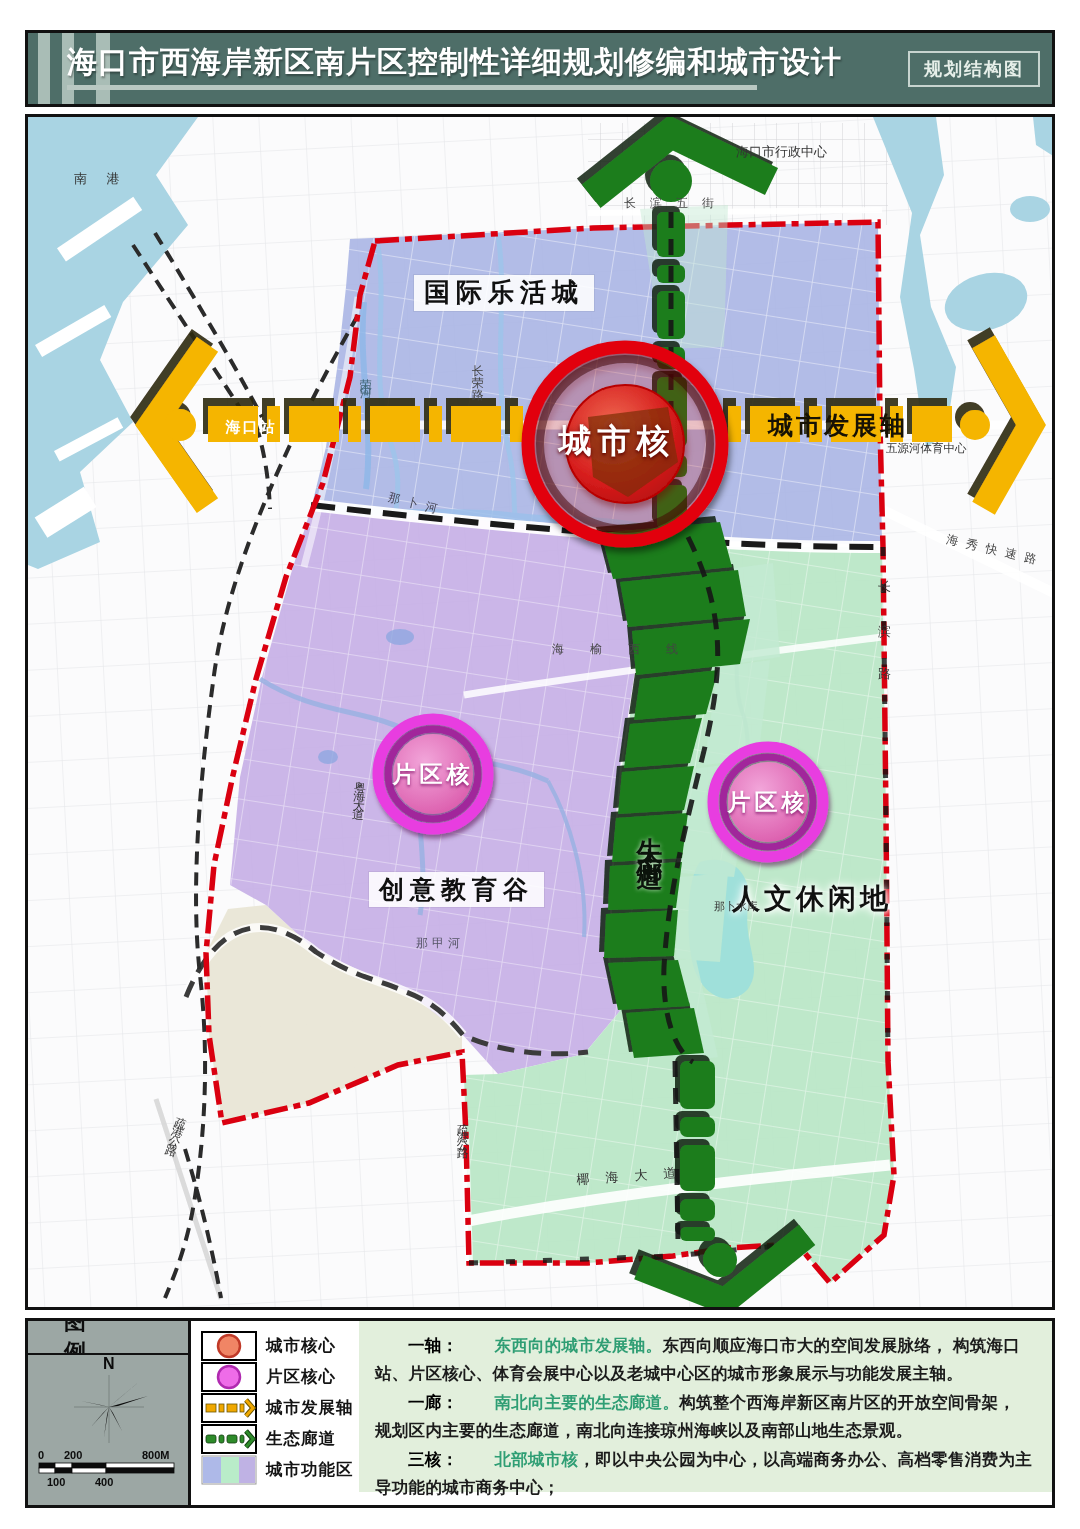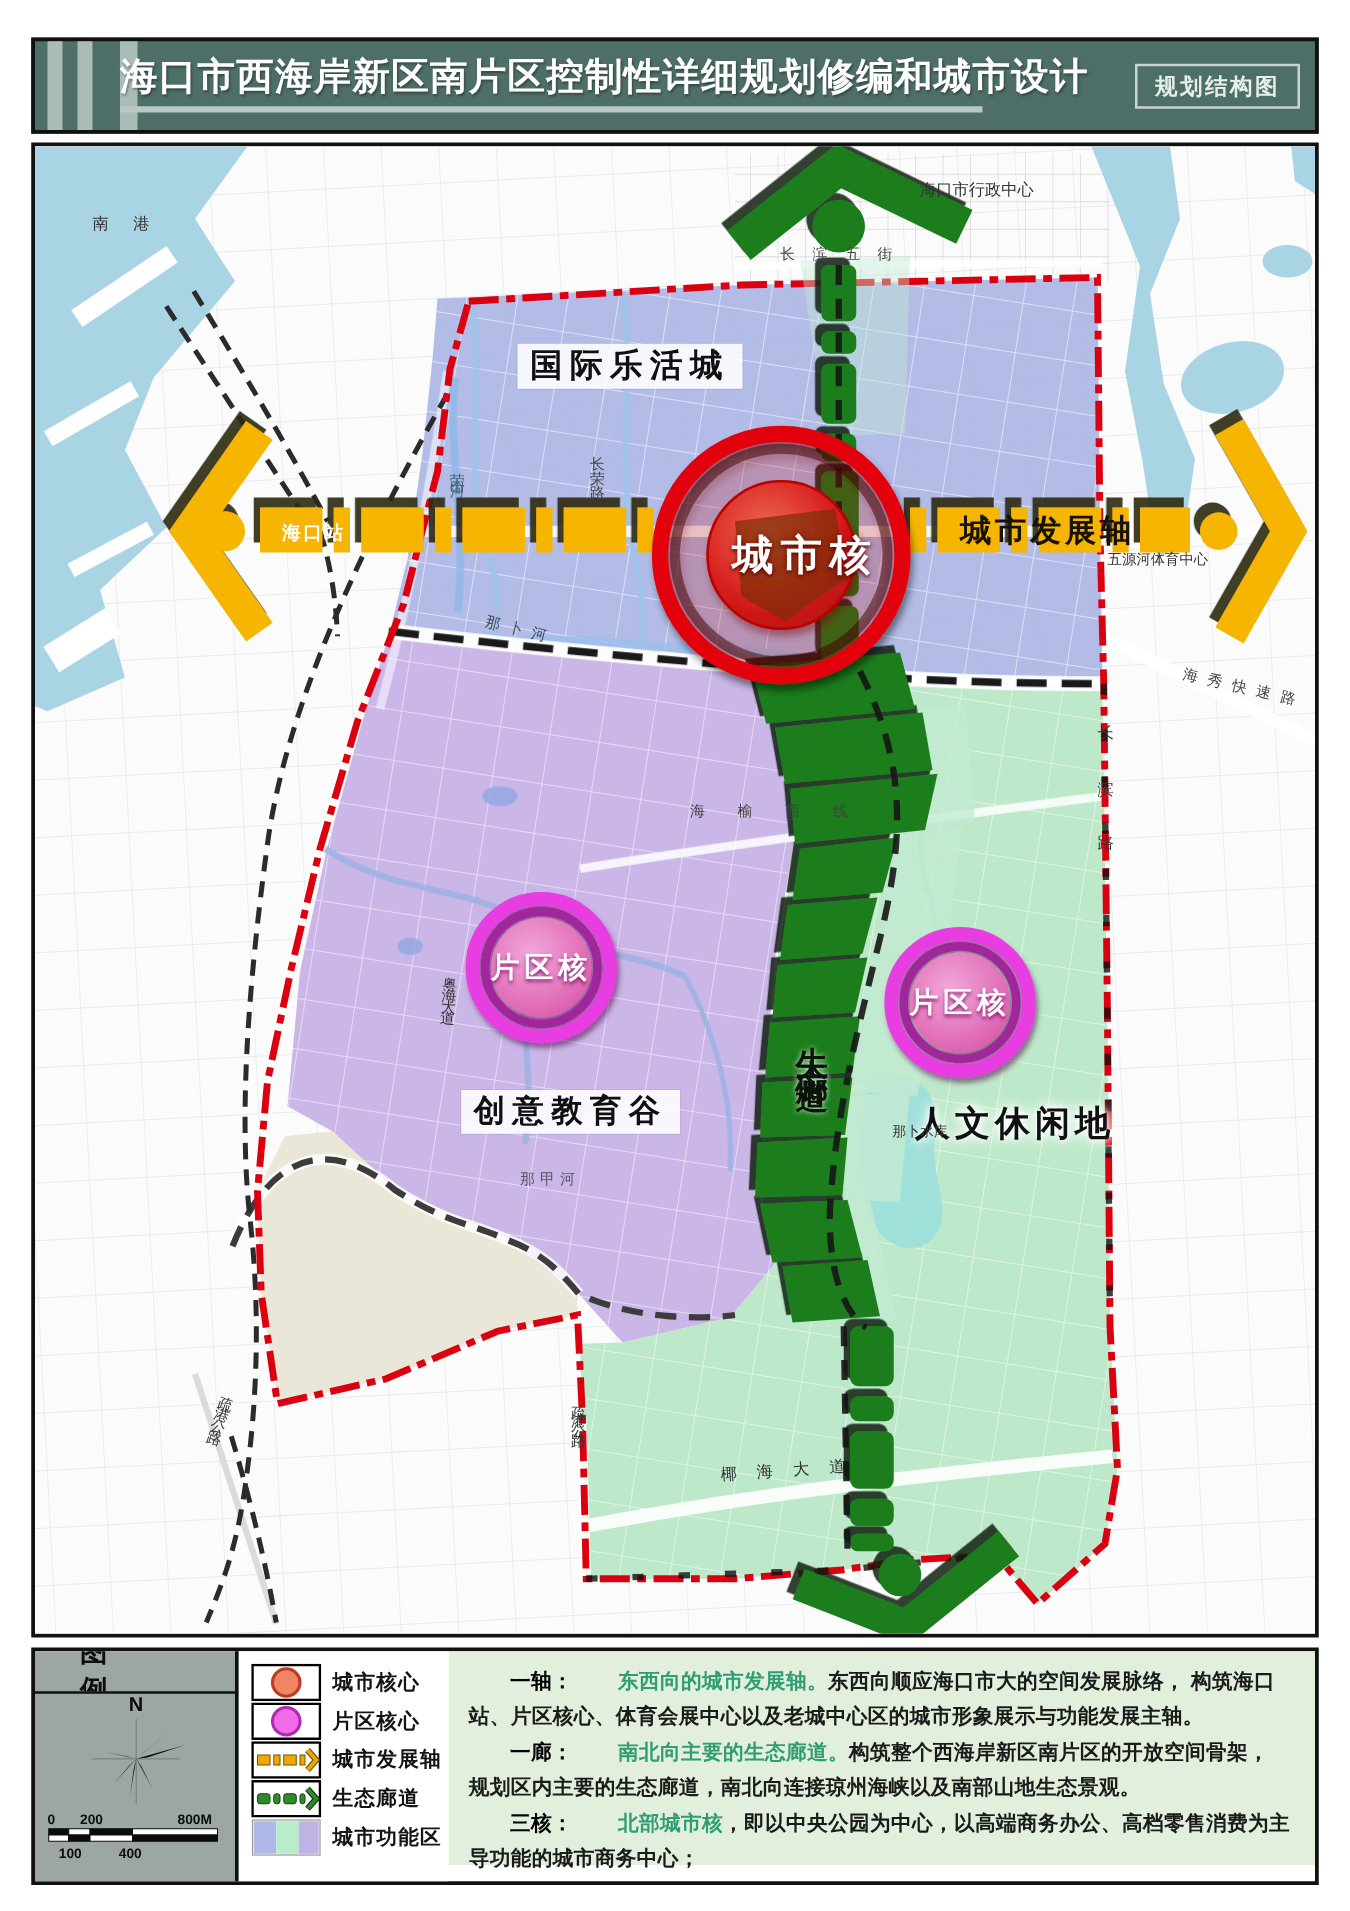--- a/index.html
+++ b/index.html
@@ -7,21 +7,21 @@
         font-family:"Liberation Sans","DejaVu Sans",sans-serif;}
 
   
   .hdr{position:absolute;left:25px;top:30px;width:1024px;height:71px;
        background:#4e6e68;border:3px solid #111;display:flex;align-items:center;}
   .hdr-stripes{position:absolute;left:6px;top:0;height:100%;width:120px;}
   .hdr-stripes i{position:absolute;top:0;bottom:0;background:#a9bdb6;}
   .hdr-stripes i:nth-child(1){left:4px;width:12px;}
   .hdr-stripes i:nth-child(2){left:28px;width:12px;}
   .hdr-stripes i:nth-child(3){left:62px;width:14px;}
-  .hdr-title-wrap{margin-left:68px;position:relative;}
+  .hdr-title-wrap{margin-left:39px;position:relative;}
   .hdr-title{color:#fff;font-size:30px;font-weight:800;letter-spacing:1px;line-height:1;
              text-shadow:1px 2px 2px rgba(0,0,0,.35);}
   .hdr-underline{height:5px;background:#b9c8c2;margin-top:8px;width:690px;}
   .hdr-badge{position:absolute;right:12px;top:50%;transform:translateY(-50%);
              border:2px solid #c7d4cf;color:#e6efe9;font-size:18px;font-weight:700;
              padding:4px 14px;letter-spacing:2px;}
 
   
   .map{position:absolute;left:25px;top:114px;width:1024px;height:1190px;
        border:3px solid #111;background:#fbfbfc;overflow:hidden;}
@@ -278,21 +278,21 @@
         <circle cx="405" cy="657" r="40" fill="url(#distGrad)"></circle>
       </g>
       <g filter="url(#fP)">
         <circle cx="740" cy="685" r="55" fill="none" stroke-width="11" stroke="#e83ce0"></circle>
         <circle cx="740" cy="685" r="45" fill="none" stroke="#a1259b" stroke-width="7"></circle>
         <circle cx="740" cy="685" r="40" fill="url(#distGrad)"></circle>
       </g>
     </svg>
 
     <div class="lbl lbl-box" style="left:386px;top:158px;">国际乐活城</div>
-    <div class="lbl lbl-core ctr" style="left:616px;top:327px;">城市核</div>
+    <div class="lbl lbl-core ctr" style="left:589px;top:327px;font-family:Liberation Mono, monospace;">城市核</div>
     <div class="lbl lbl-axis" style="left:740px;top:294px;">城市发展轴</div>
     <div class="lbl lbl-district ctr" style="left:405px;top:657px;">片区核</div>
     <div class="lbl lbl-district ctr" style="left:740px;top:685px;">片区核</div>
     <div class="lbl lbl-box" style="left:341px;top:755px;font-size:25px;">创意教育谷</div>
     <div class="lbl lbl-eco vert" style="left:606px;top:700px;">生态廊道</div>
     <div class="lbl lbl-zone" style="left:704px;top:766px;">人文休闲地</div>
     <div class="lbl lbl-sm" style="left:46px;top:55px;letter-spacing:8px;font-size:13px;">南 港</div>
     <div class="lbl lbl-sm" style="left:708px;top:28px;font-size:13px;">海口市行政中心</div>
     <div class="lbl lbl-sm" style="left:596px;top:80px;letter-spacing:14px;color:#444;text-align:right;">长滨五街</div>
     <div class="lbl lbl-station ctr" style="left:223px;top:310px;">海口站</div>

